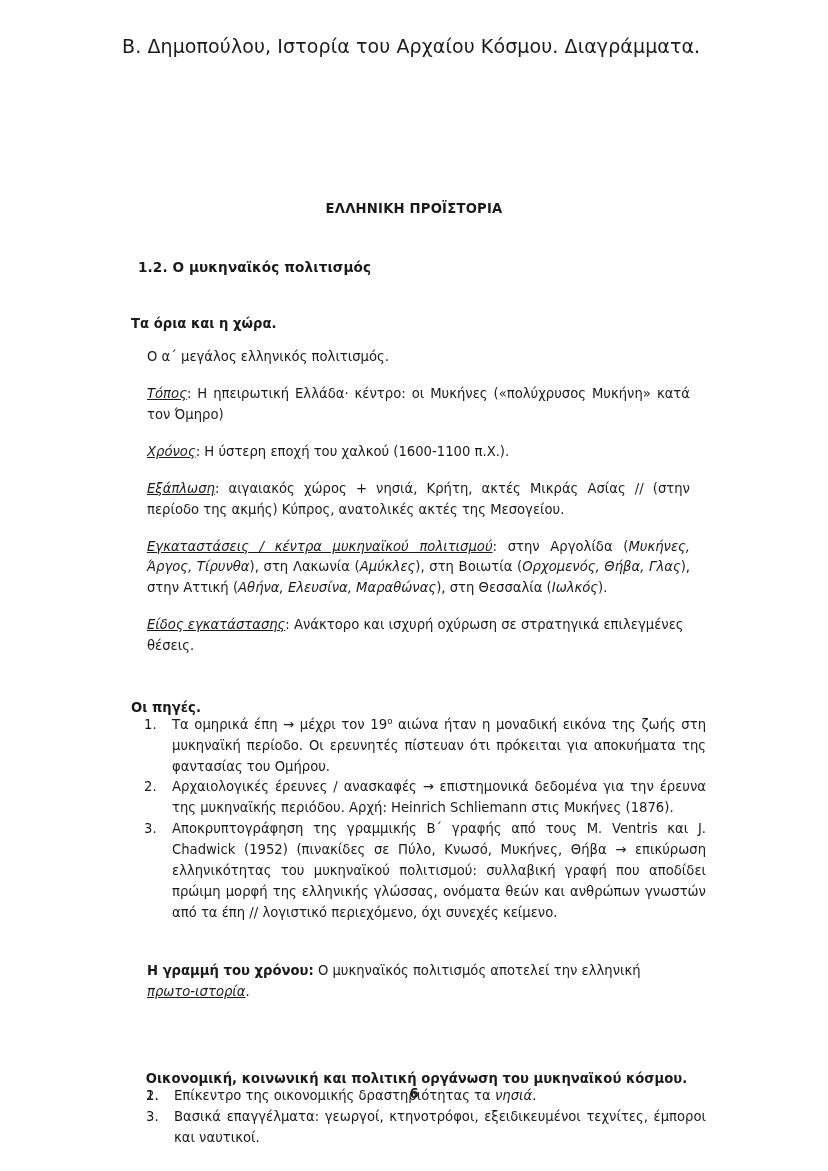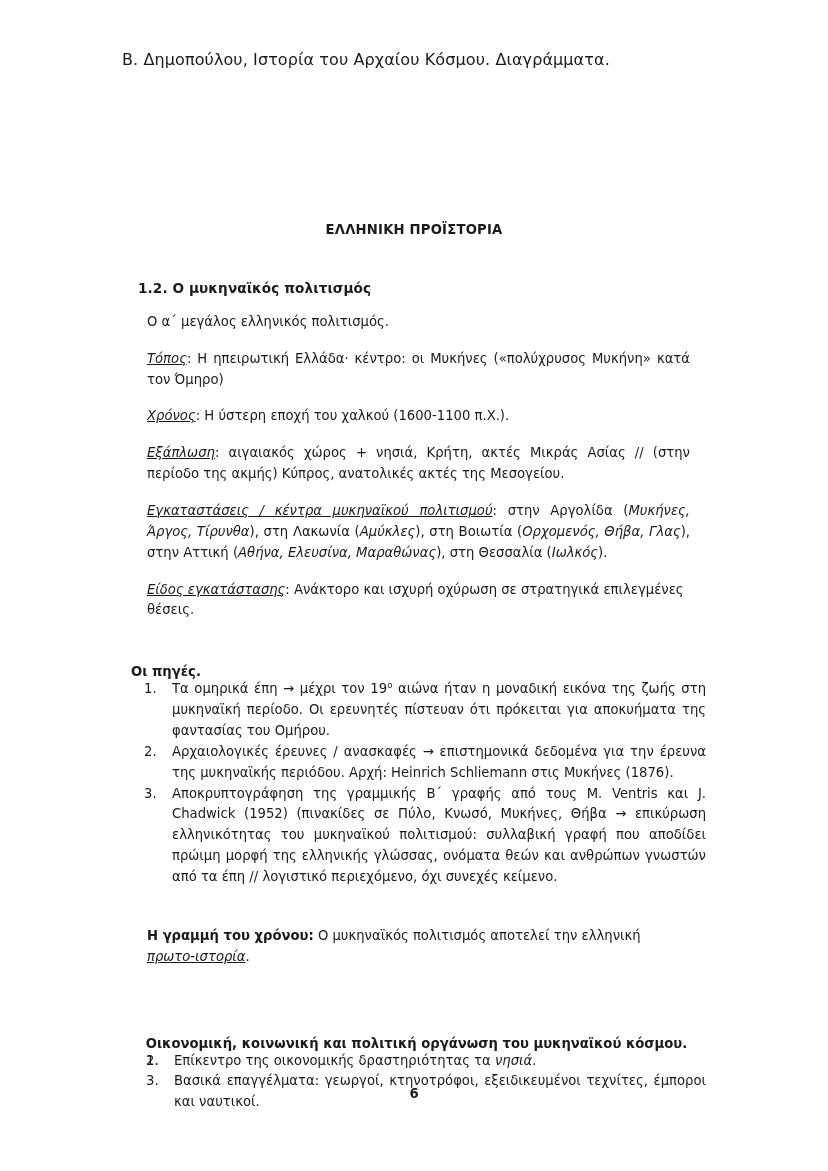--- a/index.html
+++ b/index.html
@@ -21,32 +21,32 @@
   }
   .content {
     position: absolute;
     left: 122px;
     top: 0;
     width: 584px;
   }
 
   
   .hdr {
-    font-size: 16px;
+    font-size: 19px;
     line-height: 1.55;
     margin: 0;
-    padding-top: 48px;
+    padding-top: 32px;
     text-align: left;
     letter-spacing: 0.1px;
   }
   .doc-title {
     font-size: 13.2px;
     font-weight: bold;
     text-align: center;
-    margin: 9px;
+    margin: 0;
     padding-top: 140px;
     letter-spacing: 0.2px;
   }
   .section-num {
     font-size: 13.6px;
     font-weight: bold;
     margin: 11px;
     padding-top: 32px;
     padding-left: 5px;
     letter-spacing: 0.1px;
@@ -132,20 +132,21 @@
 
 <div class="page">
   <div class="content">
 
     <div class="hdr">Β. Δημοπούλου, Ιστορία του Αρχαίου Κόσμου. Διαγράμματα.</div>
 
     <div class="doc-title">ΕΛΛΗΝΙΚΗ ΠΡΟΪΣΤΟΡΙΑ</div>
 
     <div class="section-num">1.2. Ο μυκηναϊκός πολιτισμός</div>
 
+    <div class="sub-head">Τα όρια και η χώρα.</div>
 
     <p class="para plain">Ο α΄ μεγάλος ελληνικός πολιτισμός.</p>
 
     <p class="para">
       <span class="u">Τόπος</span><span>: Η ηπειρωτική Ελλάδα· κέντρο: οι Μυκήνες («πολύχρυσος Μυκήνη» κατά τον Όμηρο)</span>
     </p>
 
     <p class="para plain">
       <span class="u">Χρόνος</span><span>: Η ύστερη εποχή του χαλκού (1600-1100 π.Χ.).</span>
     </p>

